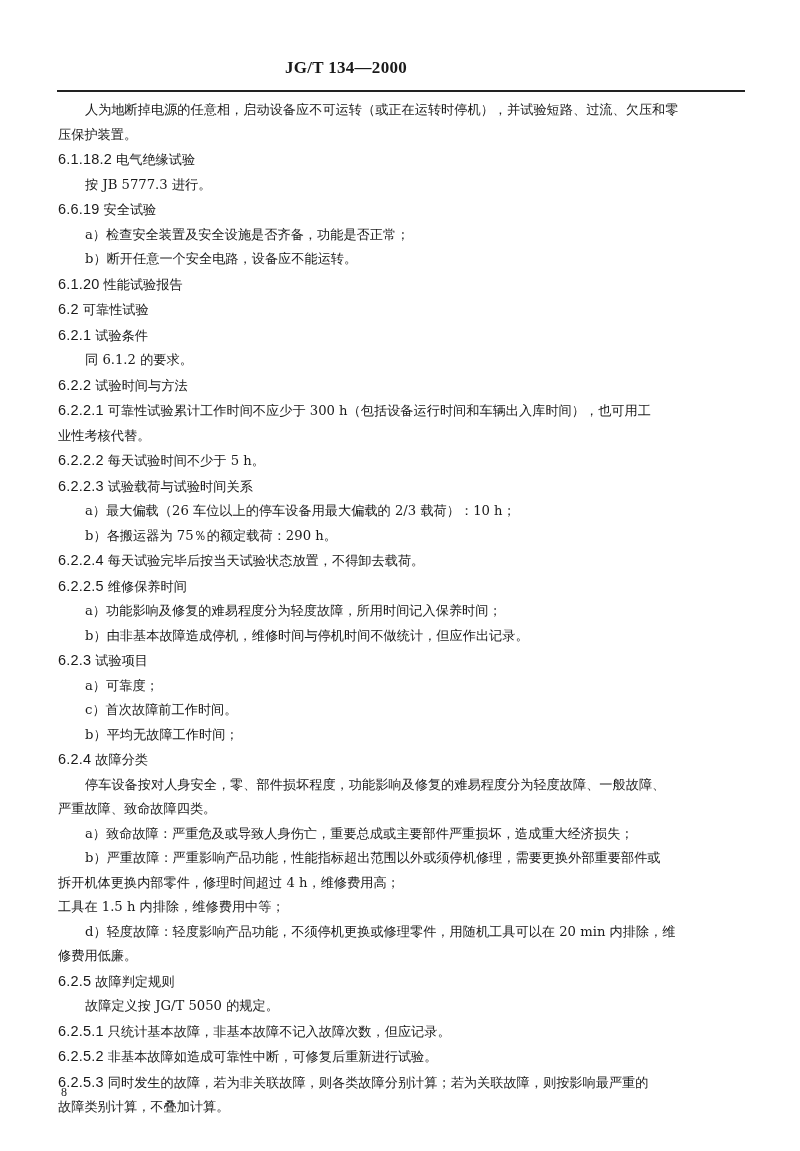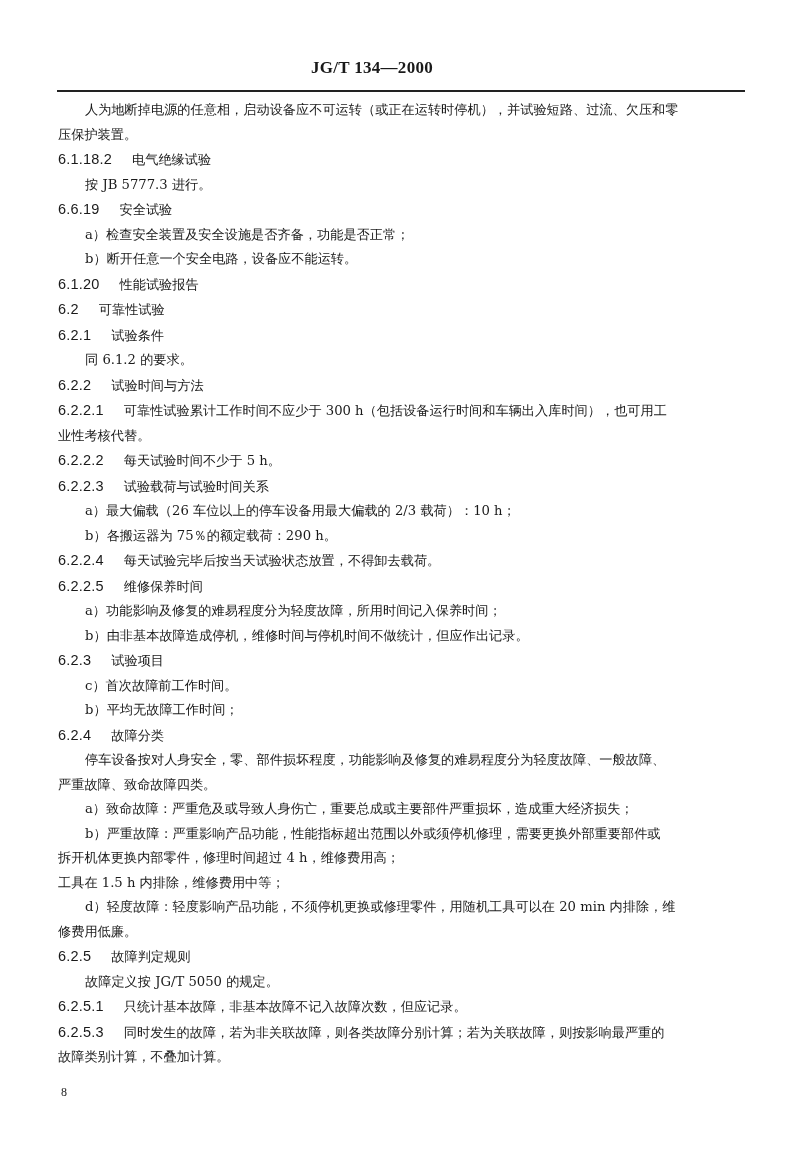--- a/index.html
+++ b/index.html
@@ -2,34 +2,34 @@
 <html><head>
 <meta charset="utf-8">
 <style>
   html, body { margin: 0; padding: 0; }
   body {
     width: 800px; height: 1151px; background: #ffffff; position: relative; overflow: hidden;
     font-family: "DejaVu Serif", "Liberation Serif", serif; color: #1a1a1a;
   }
   .header {
     position: absolute; left: 0; top: 58px; width: 692px; text-align: center;
-    font-family: "Liberation Serif", serif; font-weight: bold; font-size: 17px; letter-spacing: 0.3px; padding-left: 26px;
+    font-family: "Liberation Serif", serif; font-weight: bold; font-size: 17px; letter-spacing: 0.3px;
   }
   .rule {
     position: absolute; left: 57px; top: 90px; width: 688px; height: 2px; background: #222;
   }
   .body-text {
     position: absolute; left: 58px; top: 98px; width: 690px;
     font-size: 13.2px; line-height: 24.5px;
   }
   .line { white-space: nowrap; }
   .ind1 { padding-left: 27px; }
   .num {
     font-family: "Liberation Sans Narrow", "Liberation Sans", sans-serif; font-size: 14.5px;
-    display: inline-block; margin-right: 20px; letter-spacing: 0.2px;
+    display: inline-block; margin-right: 4px; letter-spacing: 0.2px;
   }
   .page-number {
     position: absolute; left: 61px; top: 1085px; font-size: 12px;
     font-family: "Liberation Serif", serif;
   }
 </style>
 </head>
 <body>
 
 <div class="header">JG/T 134—2000</div>
@@ -52,31 +52,33 @@
     <div class="line">业性考核代替。</div>
     <div class="line head"><span class="num">6.2.2.2</span><span>每天试验时间不少于 5 h。</span></div>
     <div class="line head"><span class="num">6.2.2.3</span><span>试验载荷与试验时间关系</span></div>
     <div class="line ind1">a）最大偏载（26 车位以上的停车设备用最大偏载的 2/3 载荷）：10 h；</div>
     <div class="line ind1">b）各搬运器为 75％的额定载荷：290 h。</div>
     <div class="line head"><span class="num">6.2.2.4</span><span>每天试验完毕后按当天试验状态放置，不得卸去载荷。</span></div>
     <div class="line head"><span class="num">6.2.2.5</span><span>维修保养时间</span></div>
     <div class="line ind1">a）功能影响及修复的难易程度分为轻度故障，所用时间记入保养时间；</div>
     <div class="line ind1">b）由非基本故障造成停机，维修时间与停机时间不做统计，但应作出记录。</div>
     <div class="line head"><span class="num">6.2.3</span><span>试验项目</span></div>
+    <div class="line ind1">a）可靠度；</div>
     <div class="line ind1">c）首次故障前工作时间。</div>
     <div class="line ind1">b）平均无故障工作时间；</div>
     <div class="line head"><span class="num">6.2.4</span><span>故障分类</span></div>
     <div class="line ind1">停车设备按对人身安全，零、部件损坏程度，功能影响及修复的难易程度分为轻度故障、一般故障、</div>
     <div class="line">严重故障、致命故障四类。</div>
     <div class="line ind1">a）致命故障：严重危及或导致人身伤亡，重要总成或主要部件严重损坏，造成重大经济损失；</div>
     <div class="line ind1">b）严重故障：严重影响产品功能，性能指标超出范围以外或须停机修理，需要更换外部重要部件或</div>
     <div class="line">拆开机体更换内部零件，修理时间超过 4 h，维修费用高；</div>
     <div class="line">工具在 1.5 h 内排除，维修费用中等；</div>
     <div class="line ind1">d）轻度故障：轻度影响产品功能，不须停机更换或修理零件，用随机工具可以在 20 min 内排除，维</div>
     <div class="line">修费用低廉。</div>
     <div class="line head"><span class="num">6.2.5</span><span>故障判定规则</span></div>
     <div class="line ind1">故障定义按 JG/T 5050 的规定。</div>
     <div class="line head"><span class="num">6.2.5.1</span><span>只统计基本故障，非基本故障不记入故障次数，但应记录。</span></div>
+    <div class="line head"><span class="num">6.2.5.2</span><span>非基本故障如造成可靠性中断，可修复后重新进行试验。</span></div>
     <div class="line head"><span class="num">6.2.5.3</span><span>同时发生的故障，若为非关联故障，则各类故障分别计算；若为关联故障，则按影响最严重的</span></div>
     <div class="line">故障类别计算，不叠加计算。</div>
   </div>
 
 <div class="page-number">8</div>
 
 </body></html>

